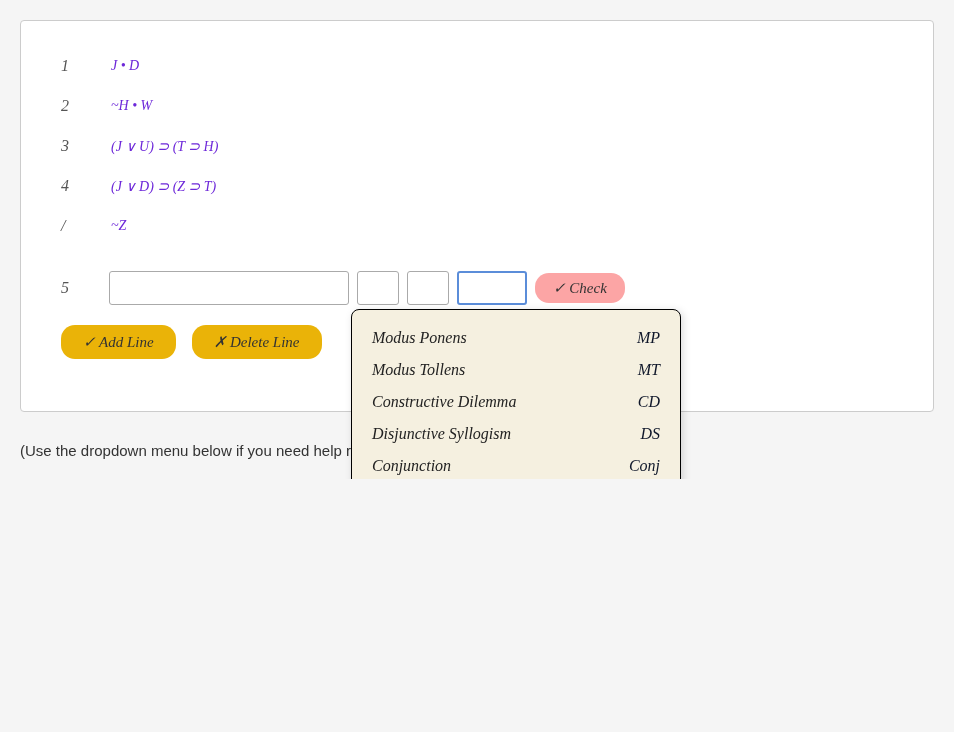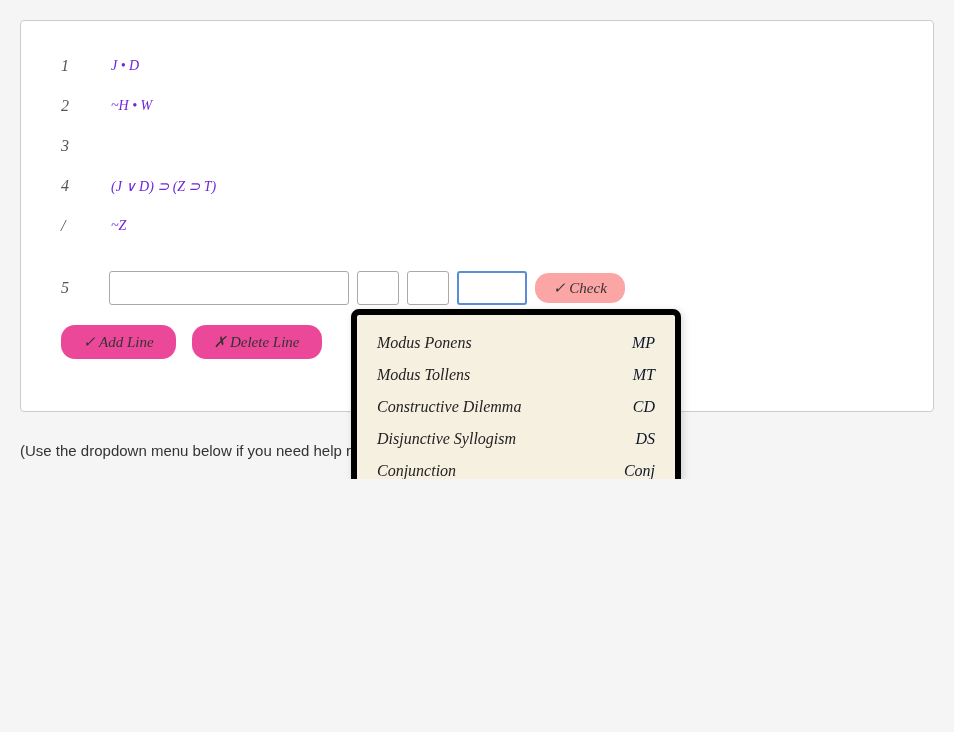--- a/index.html
+++ b/index.html
@@ -101,42 +101,42 @@
       font-family: Georgia, serif;
     }
 
     .btn-row {
       display: flex;
       gap: 16px;
       margin-bottom: 12px;
     }
 
     .add-line-btn, .delete-line-btn, .check-proof-btn {
-      background: #ec4899;
+      background: #eab308;
       border: none;
       border-radius: 14px;
       padding: 8px 22px;
       font-size: 15px;
       font-style: italic;
       cursor: pointer;
       color: #333;
       font-family: Georgia, serif;
     }
 
     .check-proof-btn {
       margin-top: 0;
     }
 
     
     .dropdown-menu {
       position: absolute;
       top: 38px;
       left: 290px;
       background: #f5f0e0;
-      border: 6px solid #000000;
+      border: 1px solid #000000;
       border-radius: 8px;
       padding: 12px 0;
       width: 330px;
       z-index: 100;
       box-shadow: 2px 2px 8px rgba(0,0,0,0.15);
     }
 
     .dropdown-item {
       display: flex;
       justify-content: space-between;
@@ -175,20 +175,21 @@
       <span class="line-content">J • D</span>
     </div>
 
     <div class="proof-row">
       <span class="line-num">2</span>
       <span class="line-content">~H • W</span>
     </div>
 
     <div class="proof-row">
       <span class="line-num">3</span>
+      <span class="line-content">(J ∨ U) ⊃ (T ⊃ H)</span>
     </div>
 
     <div class="proof-row">
       <span class="line-num">4</span>
       <span class="line-content">(J ∨ D) ⊃ (Z ⊃ T)</span>
     </div>
 
     <div class="proof-row divider-row">
       <span class="line-num">/</span>
       <span class="line-content">~Z</span>

